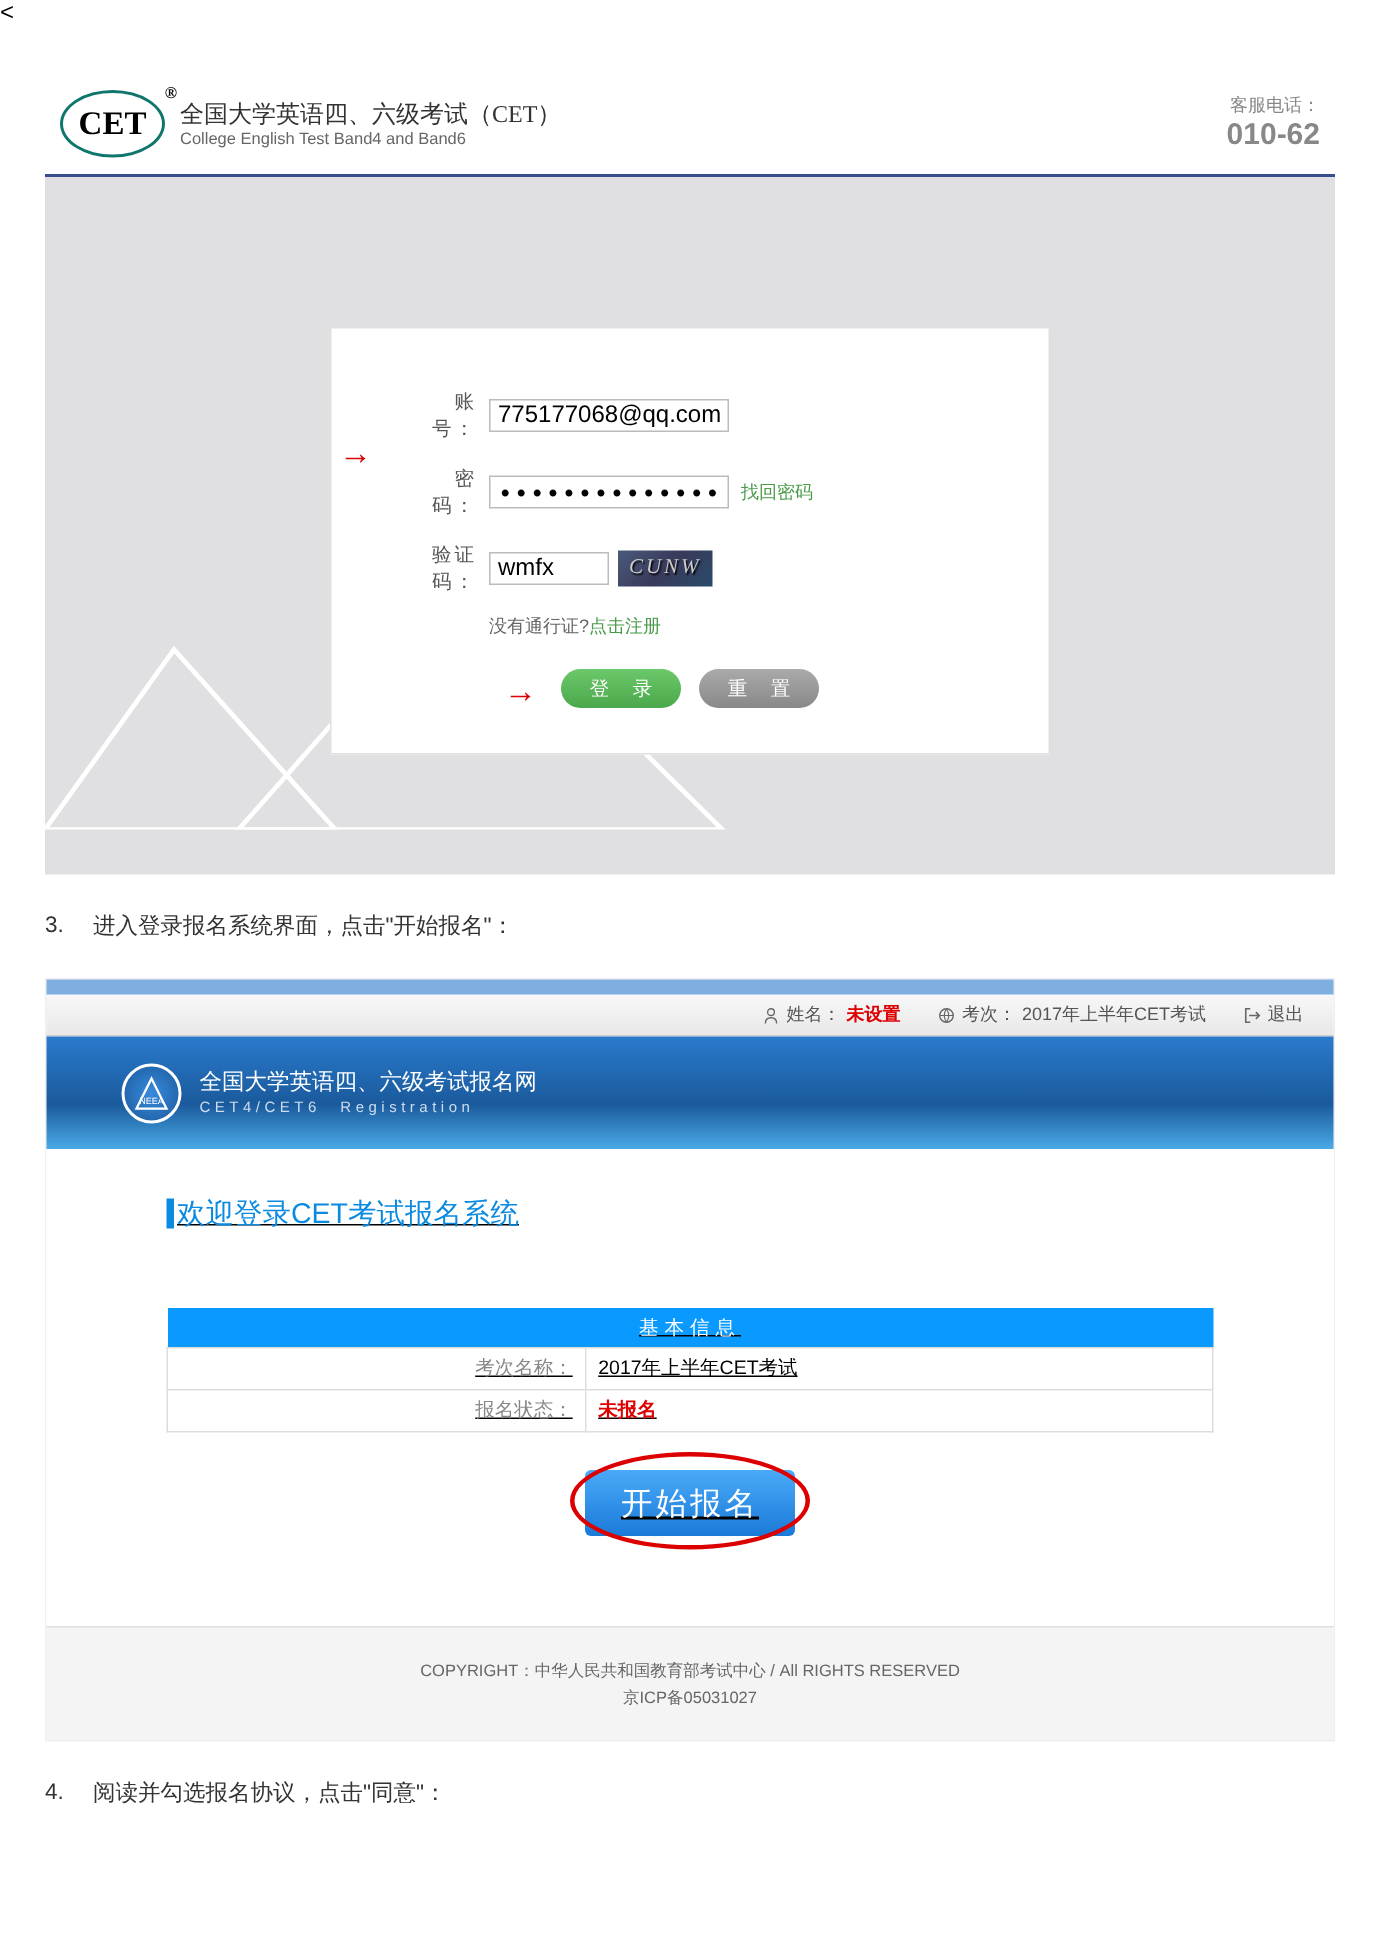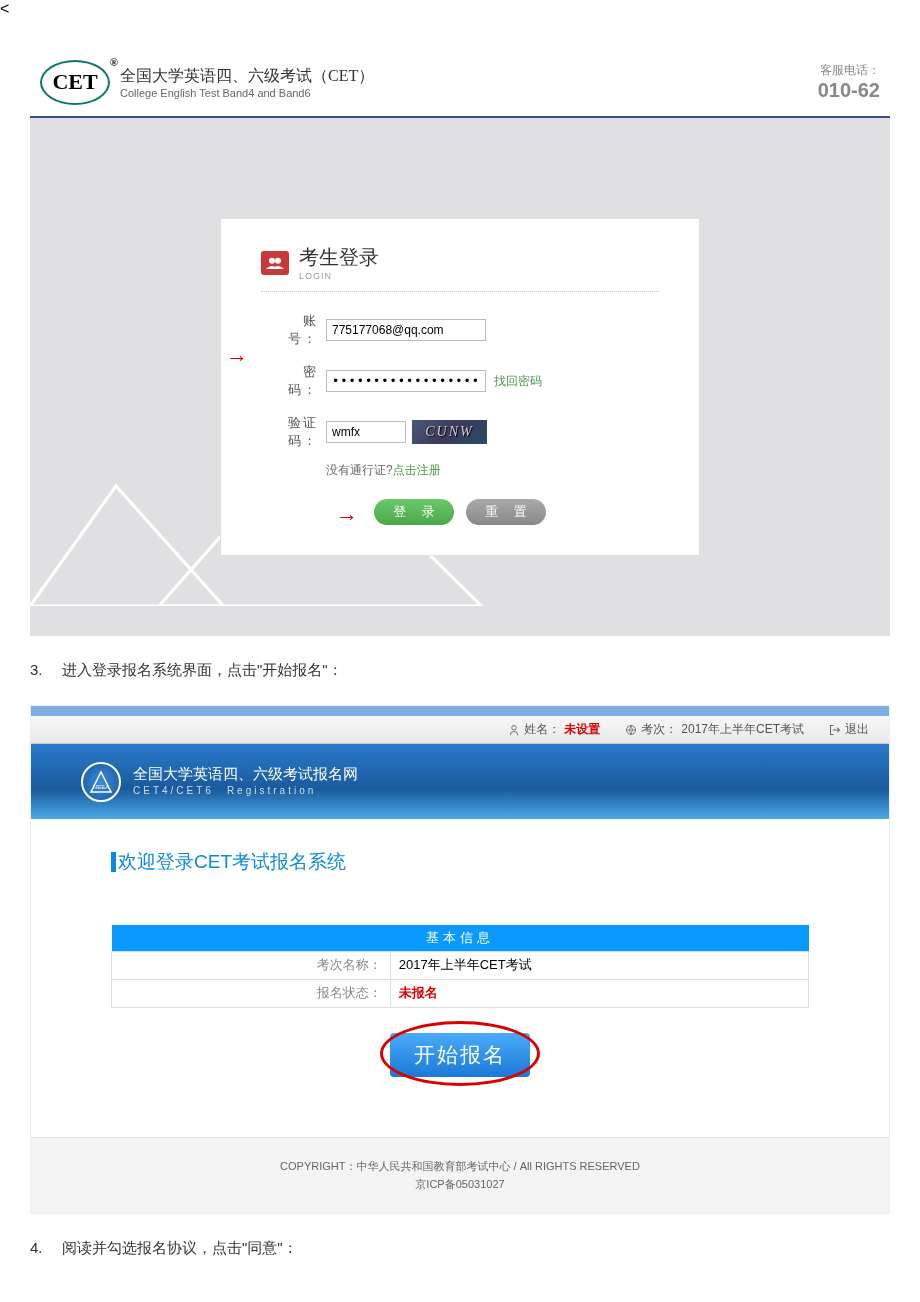--- a/index.html
+++ b/index.html
@@ -21,25 +21,25 @@
     .mountains { position: absolute; bottom: -10px; left: 0; width: 100%; height: 200px; pointer-events: none; }
     .login-box { background: #fff; width: 480px; border: 1px solid #e0e0e0; padding: 25px 40px 30px 40px; position: relative; z-index: 2; }
     .login-head { display: flex; align-items: center; gap: 10px; border-bottom: 1px dotted #ccc; padding-bottom: 10px; margin-bottom: 20px; }
     .login-head-icon { width: 28px; height: 24px; background: #c83a3a; border-radius: 3px; display: flex; align-items: center; justify-content: center; }
     .login-head-icon svg { fill: #fff; width: 18px; height: 14px; }
     .login-head-text-cn { font-size: 20px; color: #333; }
     .login-head-text-en { font-size: 9px; color: #999; letter-spacing: 1px; }
     
     .form-row { display: flex; align-items: center; margin-bottom: 12px; font-size: 13px; color: #555; position: relative; margin-top: 15px; }
     .form-label { width: 65px; text-align: right; padding-right: 8px; letter-spacing: 2px; }
-    .form-input { border: 1px solid #bbb; height: 22px; padding: 0 5px; font-size: 12px; }
+    .form-input { border: 1px solid #bbb; height: 22px; padding: 0 5px; font-size: 16px; }
     .input-account { width: 160px; }
     .input-password { width: 160px; font-family: monospace; letter-spacing: 1px; }
     .input-captcha { width: 80px; }
-    .captcha-img { width: 75px; height: 24px; margin-left: 6px; background: linear-gradient(135deg, #4a5a7a 0%, #3a3a5a 50%, #2a4a6a 100%); color: #ccc; font-family: serif; font-style: italic; font-size: 14px; display: flex; align-items: center; justify-content: center; letter-spacing: 2px; text-shadow: 1px 1px 1px #000; }
+    .captcha-img { width: 63px; height: 24px; margin-left: 6px; background: linear-gradient(135deg, #4a5a7a 0%, #3a3a5a 50%, #2a4a6a 100%); color: #ccc; font-family: serif; font-style: italic; font-size: 14px; display: flex; align-items: center; justify-content: center; letter-spacing: 2px; text-shadow: 1px 1px 1px #000; }
     .link-text { font-size: 12px; color: #4a9a4a; margin-left: 8px; cursor: pointer; }
     .register-row { font-size: 12px; color: #666; padding-left: 65px; margin-bottom: 20px; }
     .register-link { color: #4a9a4a; cursor: pointer; }
     
     .btn-row { display: flex; justify-content: center; gap: 12px; position: relative; }
     .btn-pill { width: 80px; height: 26px; border-radius: 13px; color: #fff; font-size: 13px; letter-spacing: 6px; padding-left: 6px; border: none; cursor: pointer; display: flex; align-items: center; justify-content: center; }
     .btn-login { background: linear-gradient(#6bc86b, #4aa84a); }
     .btn-reset { background: linear-gradient(#aaa, #888); }
     
     .arrow-red { position: absolute; color: #d00; font-size: 22px; font-weight: bold; }
@@ -56,21 +56,21 @@
     .s2-topbar { background: linear-gradient(#f8f8f8, #e8e8e8); height: 28px; display: flex; align-items: center; justify-content: flex-end; padding: 0 20px; gap: 25px; font-size: 12px; color: #555; border-bottom: 1px solid #ccc; }
     .s2-topbar-item { display: flex; align-items: center; gap: 4px; }
     .s2-topbar .red { color: #d00; font-weight: bold; }
     .s2-topbar svg { width: 12px; height: 12px; }
     
     .s2-banner { background: linear-gradient(180deg, #2a7acc 0%, #1a5a9c 60%, #4aaae8 100%); height: 75px; display: flex; align-items: center; padding: 0 50px; gap: 12px; }
     .s2-banner-logo { width: 40px; height: 40px; border: 2px solid #fff; border-radius: 50%; display: flex; align-items: center; justify-content: center; color: #fff; font-size: 8px; background: radial-gradient(#3a8add, #1a5a9c); }
     .s2-banner-txt-cn { color: #fff; font-size: 15px; }
     .s2-banner-txt-en { color: #cde; font-size: 10px; letter-spacing: 3px; }
     
-    .s2-content { background: #fff; padding: 30px 80px 60px 80px; }
+    .s2-content { background: #fff; padding: 30px 80px 60px 80px; text-decoration: underline; }
     .s2-welcome { display: flex; align-items: center; gap: 2px; margin-bottom: 50px; }
     .s2-welcome-bar { width: 5px; height: 20px; background: #0a8ae0; }
     .s2-welcome-text { font-size: 19px; color: #0a8ae0; }
     
     .info-table { width: 100%; border-collapse: collapse; font-size: 13px; }
     .info-table th { background: #0a9aff; color: #fff; height: 26px; font-weight: normal; letter-spacing: 4px; }
     .info-table td { border: 1px solid #ddd; height: 28px; padding: 0 8px; }
     .info-table td.lbl { text-align: right; color: #888; width: 40%; }
     .status-red { color: #d00; font-weight: bold; }
     
@@ -101,34 +101,20 @@
       <div class="s1-phone-num">010-62</div>
     </div>
   </div>
 
   <div class="s1-body-area">
     <svg class="mountains" viewBox="0 0 800 200" preserveAspectRatio="none">
       <path d="M 0 200 L 80 80 L 180 200 Z" fill="none" stroke="#fff" stroke-width="3"></path>
       <path d="M 120 200 L 260 30 L 420 200 Z" fill="none" stroke="#fff" stroke-width="3"></path>
     </svg>
     <div class="login-box">
-      <div class="login-head">
-        <div class="login-head-icon">
-          <svg viewBox="0 0 24 16">
-              <circle cx="8" cy="5" r="4"></circle>
-              <circle cx="16" cy="5" r="4"></circle>
-              <path d="M0 16 Q8 8 16 16 Z"></path>
-              <path d="M8 16 Q16 8 24 16 Z"></path>
-            </svg>
-        </div>
-        <div>
-          <div class="login-head-text-cn">考生登录</div>
-          <div class="login-head-text-en">LOGIN</div>
-        </div>
-      </div>
 
       <div style="position:relative;">
         <span class="arrow-red arrow1">→</span>
 
         <div class="form-row">
           <span class="form-label">账　号：</span>
           <input class="form-input input-account" value="775177068@qq.com" style="">
         </div>
 
         <div class="form-row">

